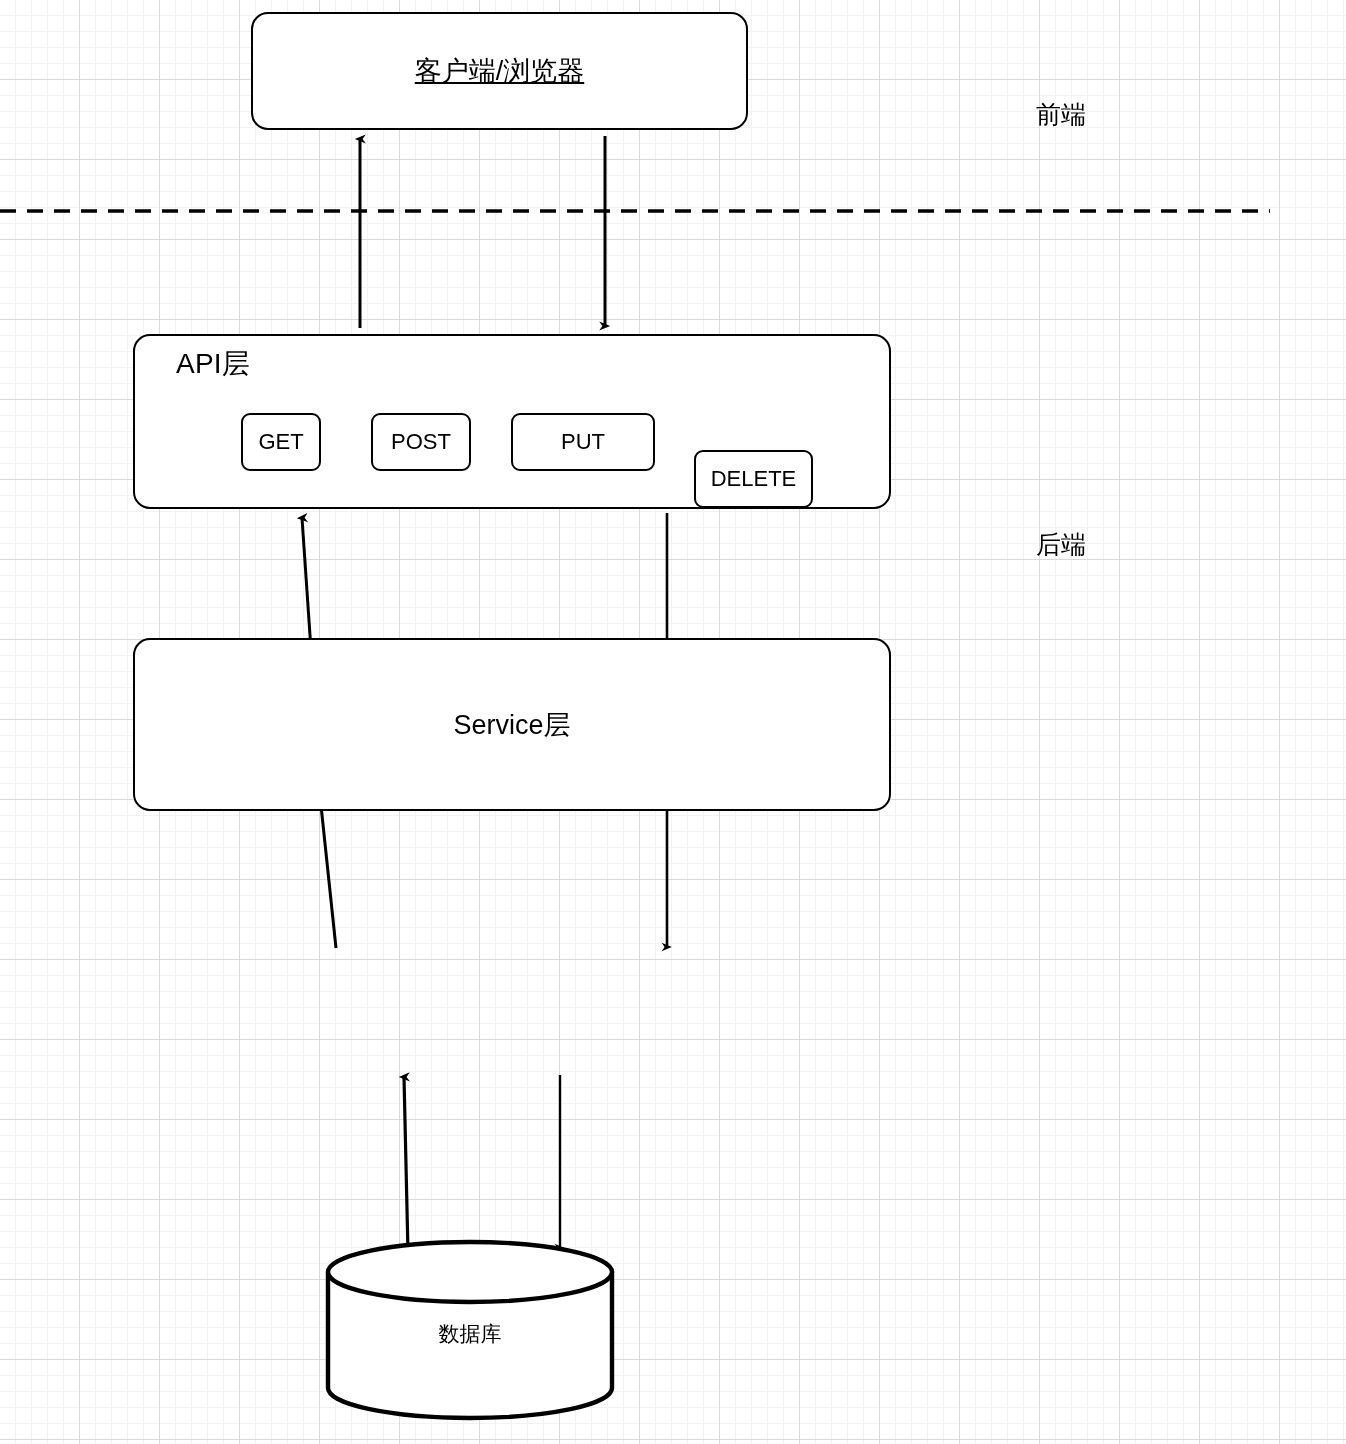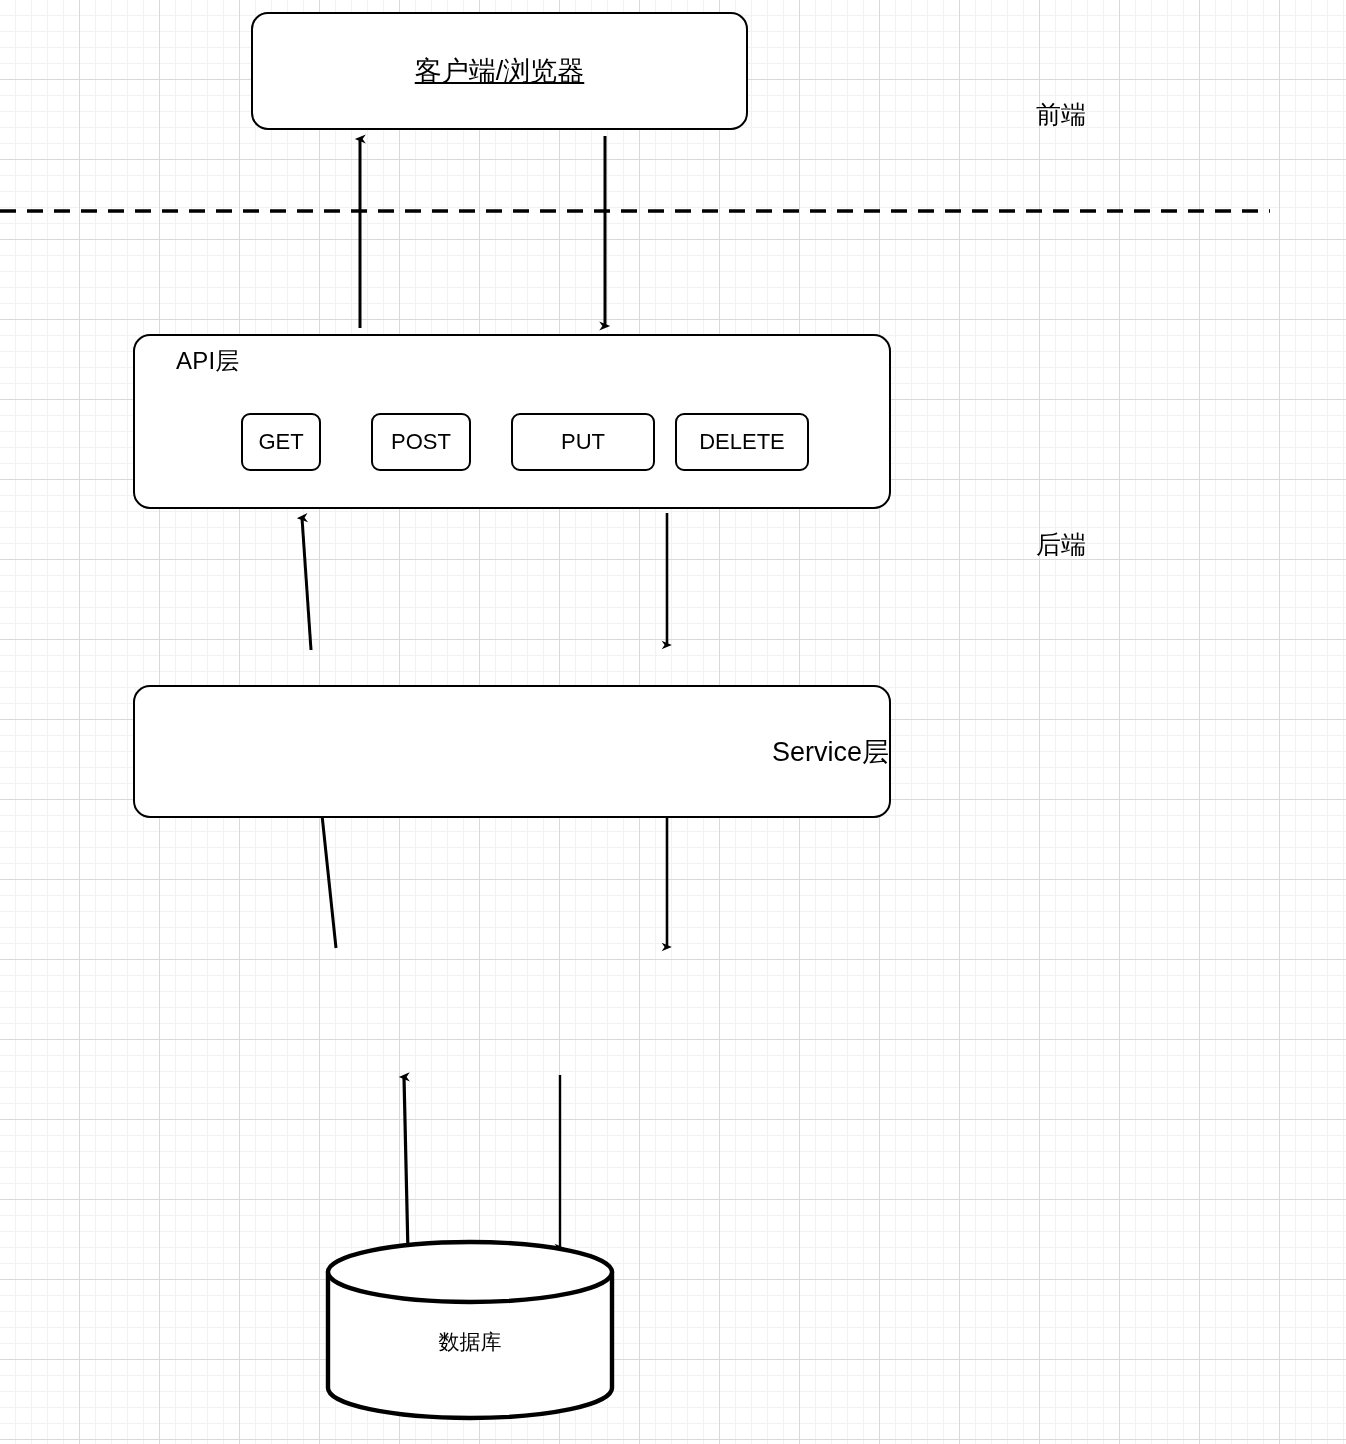--- a/index.html
+++ b/index.html
@@ -27,51 +27,51 @@
     box-sizing:border-box;
     background:#ffffff;
     border:2.6px solid #000000;
     display:flex;
     align-items:center;
     justify-content:center;
     color:#000000;
   }
   .node-client { left:251px; top:12px; width:497px; height:118px; border-radius:17px; font-size:27px;text-decoration:underline; }
   .node-api { left:133px; top:334px; width:758px; height:175px; border-radius:17px; }
-  .node-service { left:133px; top:685px; width:758px; height:133px; border-radius:17px; font-size:27px;justify-content:flex-end; }
+  .node-service { left:133px; top:638px; width:758px; height:173px; border-radius:17px; font-size:27px; }
   .node-dao { left:133px; top:956px; width:758px; height:112px; border-radius:17px; font-size:27px; }
   .api-title {
     position:absolute; left:176px; top:345px;
-    font-size:24px; color:#000000; letter-spacing:0.2px;
+    font-size:28px; color:#000000; letter-spacing:0.2px;
   }
   .verb {
     position:absolute; top:413px; height:58px;
     box-sizing:border-box;
     background:#ffffff;
     border:2.3px solid #000000;
     border-radius:9px;
     display:flex; align-items:center; justify-content:center;
     font-size:22px; color:#000000;
   }
   .verb-get    { left:241px; width:80px; }
   .verb-post   { left:371px; width:100px; }
   .verb-put    { left:511px; width:144px; }
-  .verb-delete { left:675px; width:134px; }
+  .verb-delete { left:694px; width:119px;margin-top:37px; }
   .zone-label {
     position:absolute;
     font-size:25px; color:#000000;
     white-space:nowrap;
   }
   .zone-frontend { left:1036px; top:98px; }
   .zone-backend  { left:1036px; top:528px; }
   .db-label {
     position:absolute;
     left:328px; top:1320px; width:284px;
     text-align:center;
-    font-size:21px; color:#000000;margin-top:8px;
+    font-size:21px; color:#000000;
   }
 </style>
 </head>
 <body>
 
 <div id="canvas">
 
   <svg id="vector" viewBox="0 0 1346 1444" xmlns="http://www.w3.org/2000/svg">
     <defs>
       <marker id="ahead" markerWidth="12" markerHeight="12" refX="5.2" refY="5.6" orient="auto" markerUnits="userSpaceOnUse">

